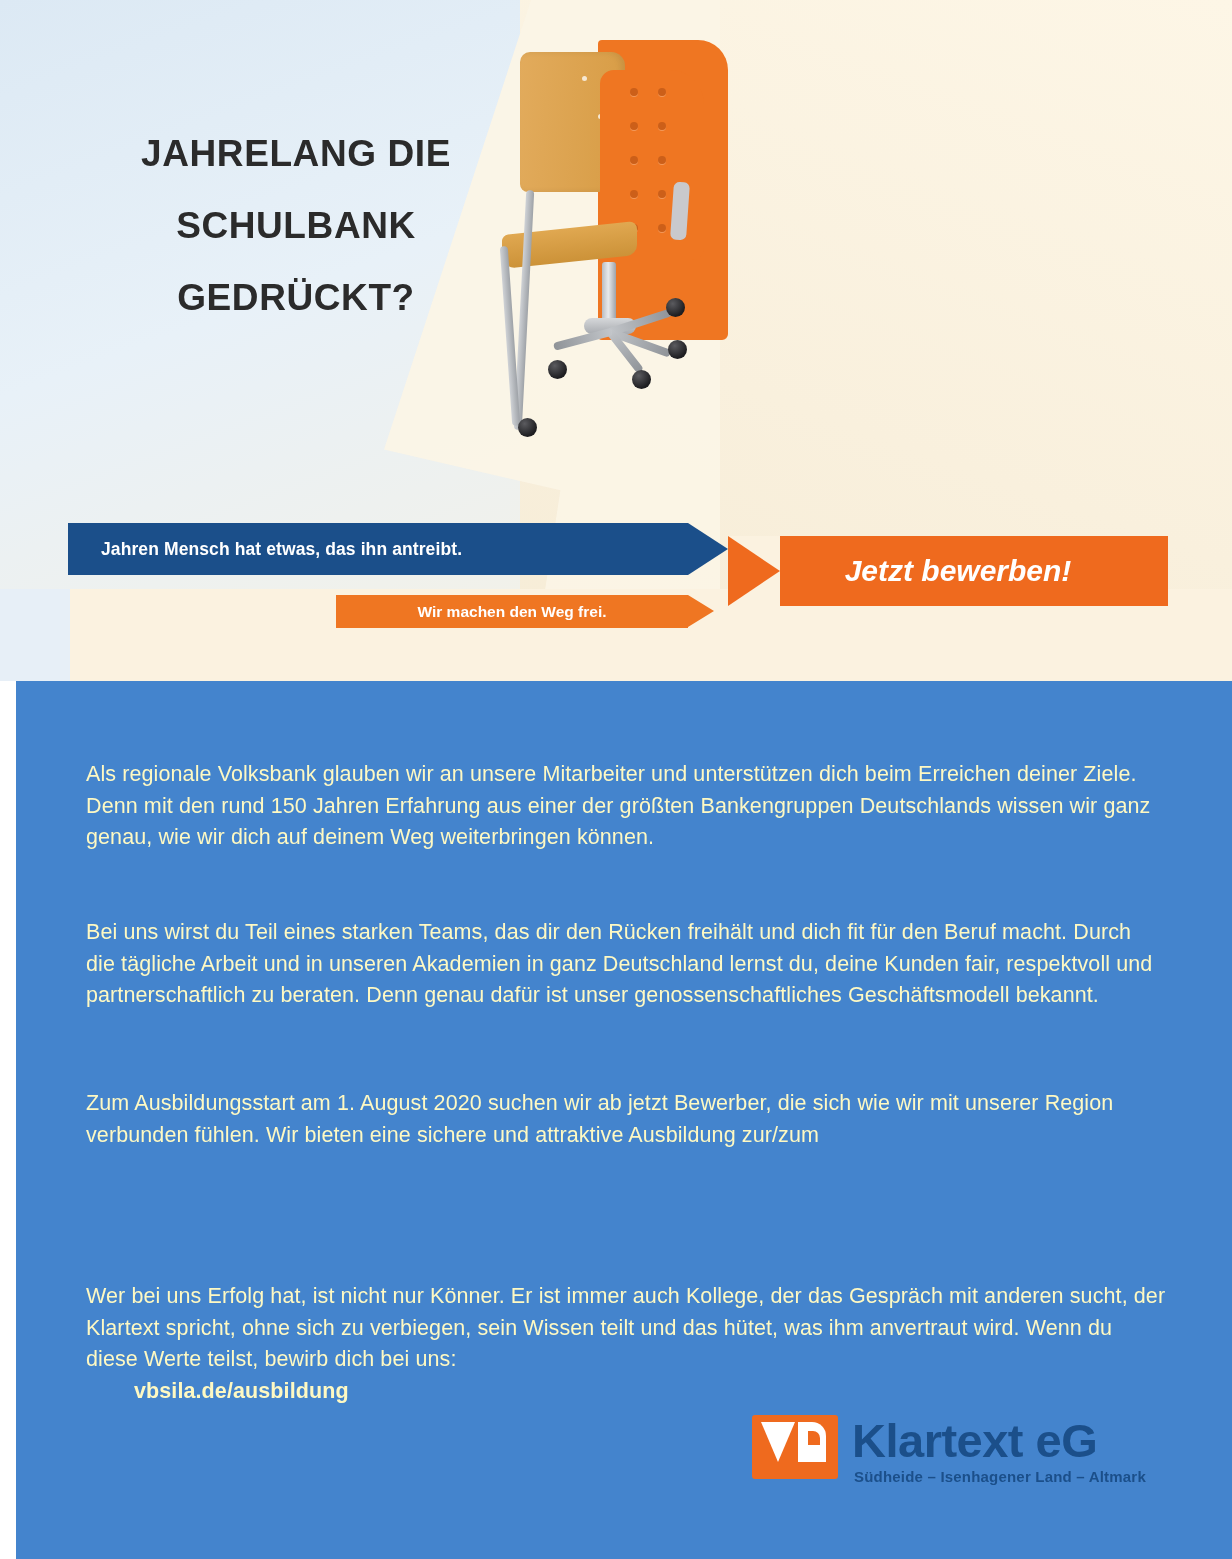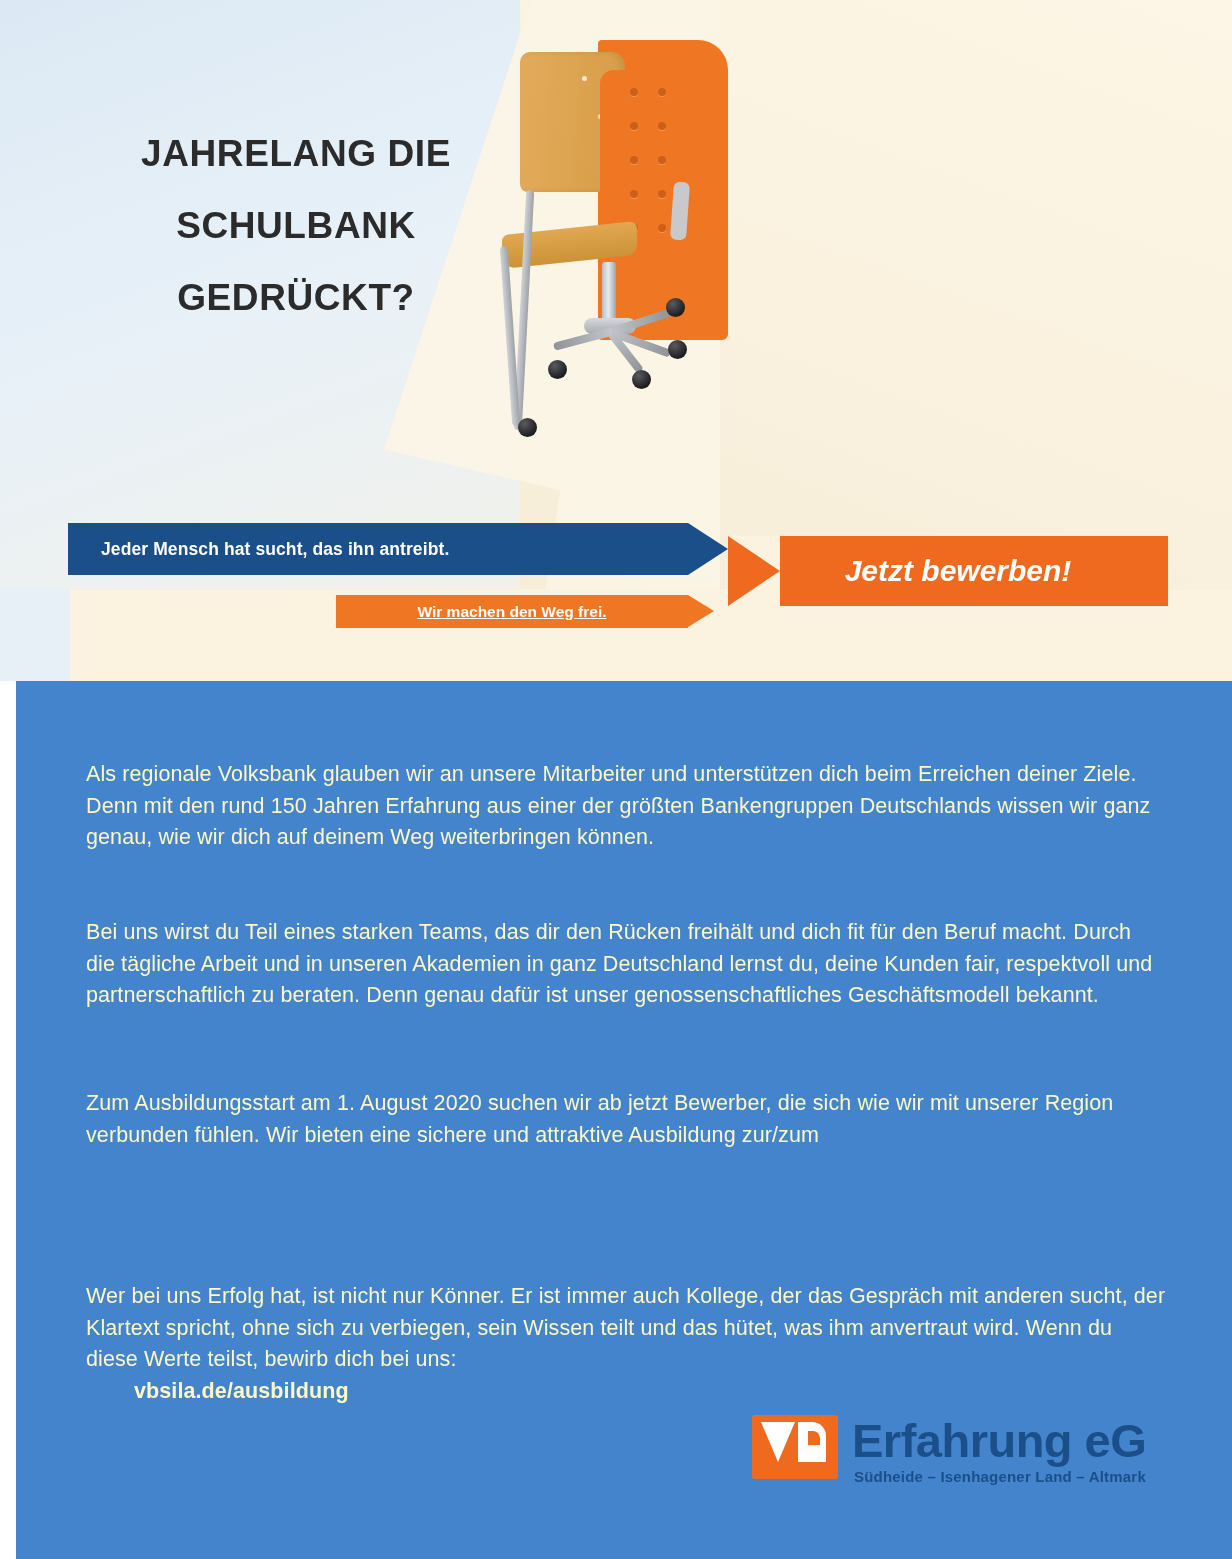--- a/index.html
+++ b/index.html
@@ -218,21 +218,20 @@
     left: 268px; top: 72px;
     width: 352px; height: 33px;
     background: #ef7622;
     color: #ffffff;
     font-size: 15.5px;
     font-weight: 700;
     display: flex;
     align-items: center;
     justify-content: center;
     box-sizing: border-box;
-    text-decoration: underline;
   }
   .slogan-orange-arrow {
     position: absolute;
     left: 620px; top: 72px;
     width: 0; height: 0;
     border-top: 16.5px solid transparent;
     border-bottom: 16.5px solid transparent;
     border-left: 26px solid #ef7622;
   }
   .cta {
@@ -400,21 +399,21 @@
     <div class="caster" style="left:186px; top:258px;"></div>
     <div class="caster" style="left:152px; top:330px;"></div>
     <div class="caster" style="left:68px; top:320px;"></div>
     <div class="caster" style="left:38px; top:378px;"></div>
   </div>
 
   <div class="headline headline-left">JAHRELANG DIE SCHULBANK GEDRÜCKT?</div>
 
 
   <div class="slogan-wrap">
-    <div class="slogan-blue">Jeder Mensch hat sucht, das ihn antreibt.</div>
+    <div class="slogan-blue">Jahren Mensch hat etwas, das ihn antreibt.</div>
     <div class="slogan-blue-arrow"></div>
 
     <div class="slogan-orange">Wir machen den Weg frei.</div>
     <div class="slogan-orange-arrow"></div>
 
     <div class="cta">Jetzt bewerben!</div>
     <div class="cta-notch"></div>
   </div>
 </div>
 
@@ -435,15 +434,15 @@
 
 <div class="logo">
   <div class="logo-mark">
     <div class="logo-mark-inner">
       <div class="logo-v"></div>
       <div class="logo-r"></div>
       <div class="logo-r-hole"></div>
       <div class="logo-r-leg"></div>
     </div>
   </div>
-  <div class="logo-wordmark">Erfahrung eG</div>
+  <div class="logo-wordmark">Klartext eG</div>
   <div class="logo-sub">Südheide – Isenhagener Land – Altmark</div>
 </div>
 
 </body></html>

